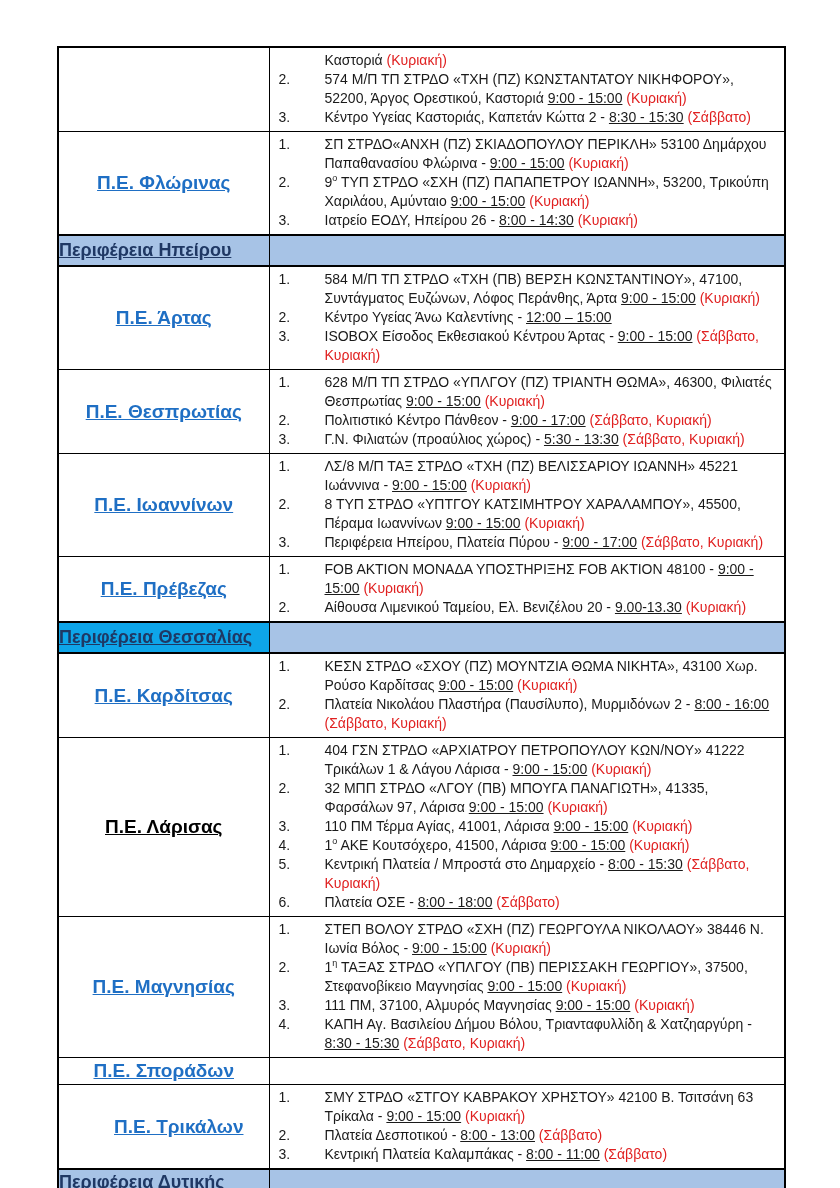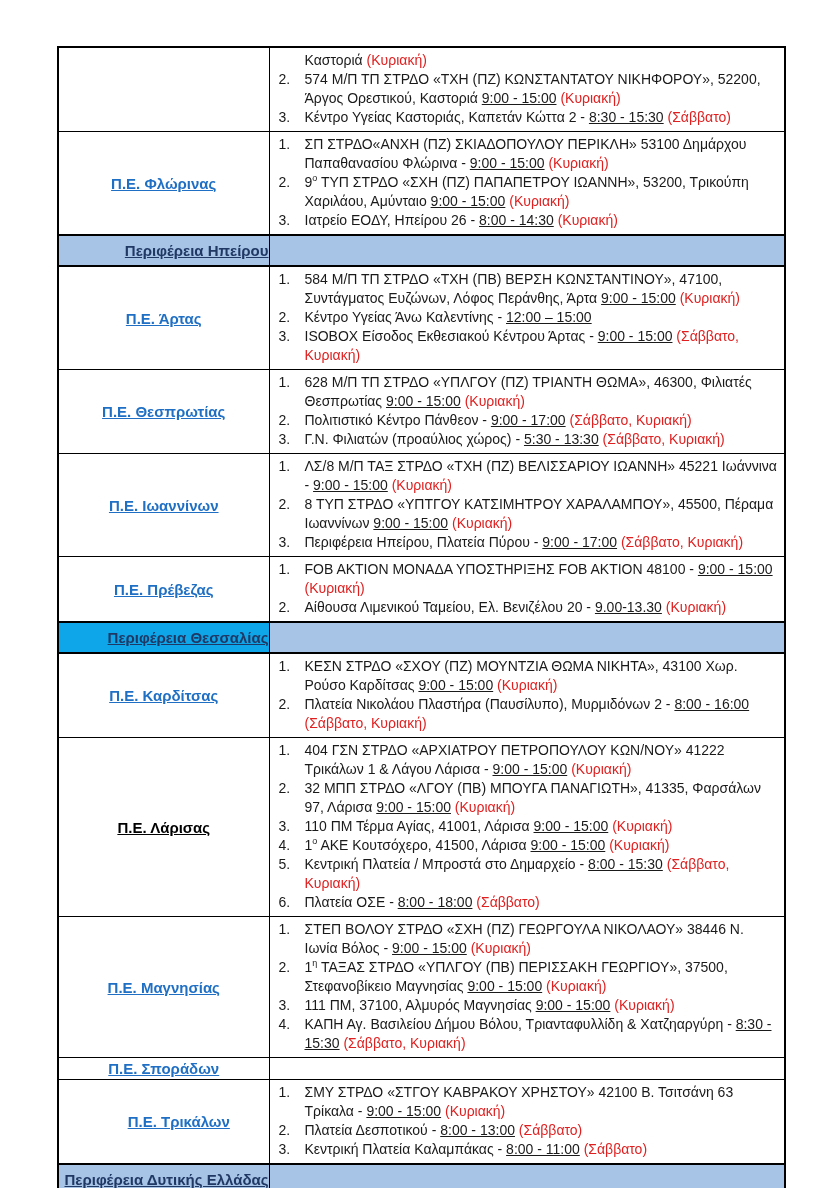--- a/index.html
+++ b/index.html
@@ -20,50 +20,50 @@
     table-layout: fixed;
     border: 2px solid #000;
   }
   table.loc-table td { border: 1px solid #000; }
   col.c-region { width: 211px; }
   col.c-items  { width: 516px; }
 
   td.region-cell {
     text-align: center;
     vertical-align: middle;
-    font-size: 15px;
+    font-size: 19px;
     font-weight: bold;
     text-decoration: underline;
     padding: 2px;
   }
   td.items-cell {
     vertical-align: top;
     padding: 3px 4px 4px 9px;
     min-height: 17px;
   }
   .item {
     display: flex;
     font-size: 14px;
     line-height: 19px;
     color: #1a1a1a;
   }
   .item .num { flex: 0 0 26px; }
-  .item .txt { flex: 1 1 auto; min-width: 0; }
+  .item .txt { flex: 1 1 auto; min-width: 0; margin-left: 20px; }
   .seg-t { text-decoration: underline; }
   sup.seg-s { font-size: 9px; line-height: 0; }
 
   tr.section-row td {
     border-top: 2px solid #000;
     border-bottom: 2px solid #000;
     height: 24px;
   }
   td.section-left {
-    text-align: right;
+    text-align: left;
     vertical-align: middle;
-    font-size: 15px;
+    font-size: 18px;
     font-weight: bold;
     text-decoration: underline;
     padding: 2px 0 3px 0;
   }
 </style>
 </head>
 <body>
 
 <div class="page">
   <table class="loc-table">

